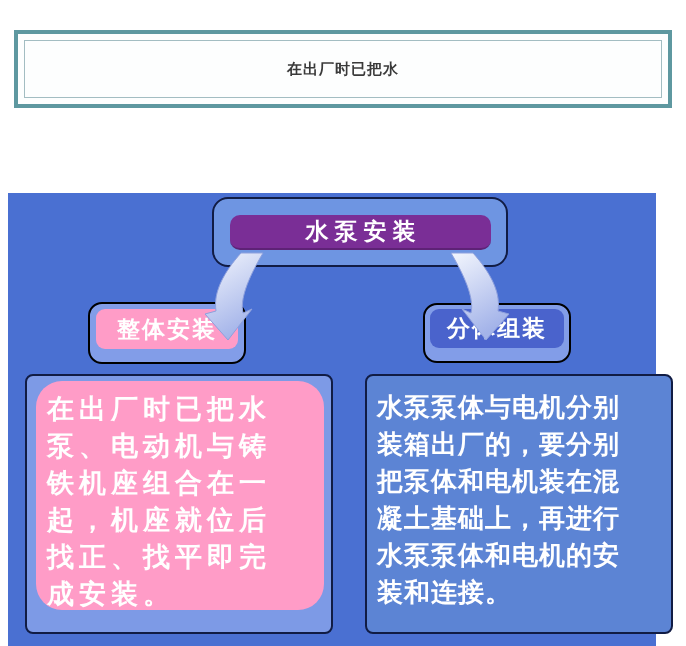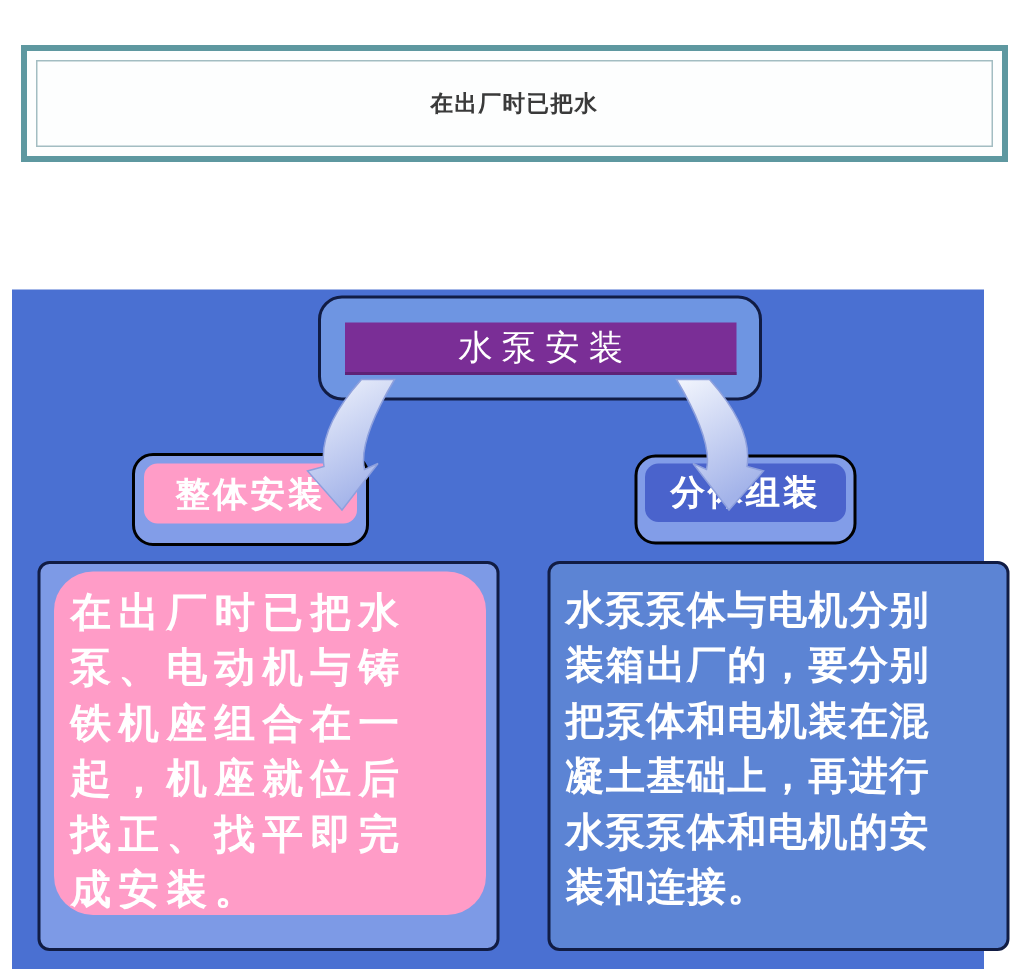--- a/index.html
+++ b/index.html
@@ -66,23 +66,24 @@
   .root-fill {
     position: absolute;
     inset: 16px 15px 15px 16px;
     background: #7a2e96;
     border-bottom: 2px solid #5e2276;
     display: flex;
     align-items: center;
     justify-content: center;
     color: #ffffff;
     font-size: 23px;
-    font-weight: normal;
+    font-weight: bold;
     letter-spacing: 6px;
     padding-left: 6px;
+    border-radius: 10px;
   }
 
   
   .branch-label {
     position: absolute;
     border: 2px solid #000000;
     border-radius: 14px;
     background: #829de8;
     z-index: 2;
   }

